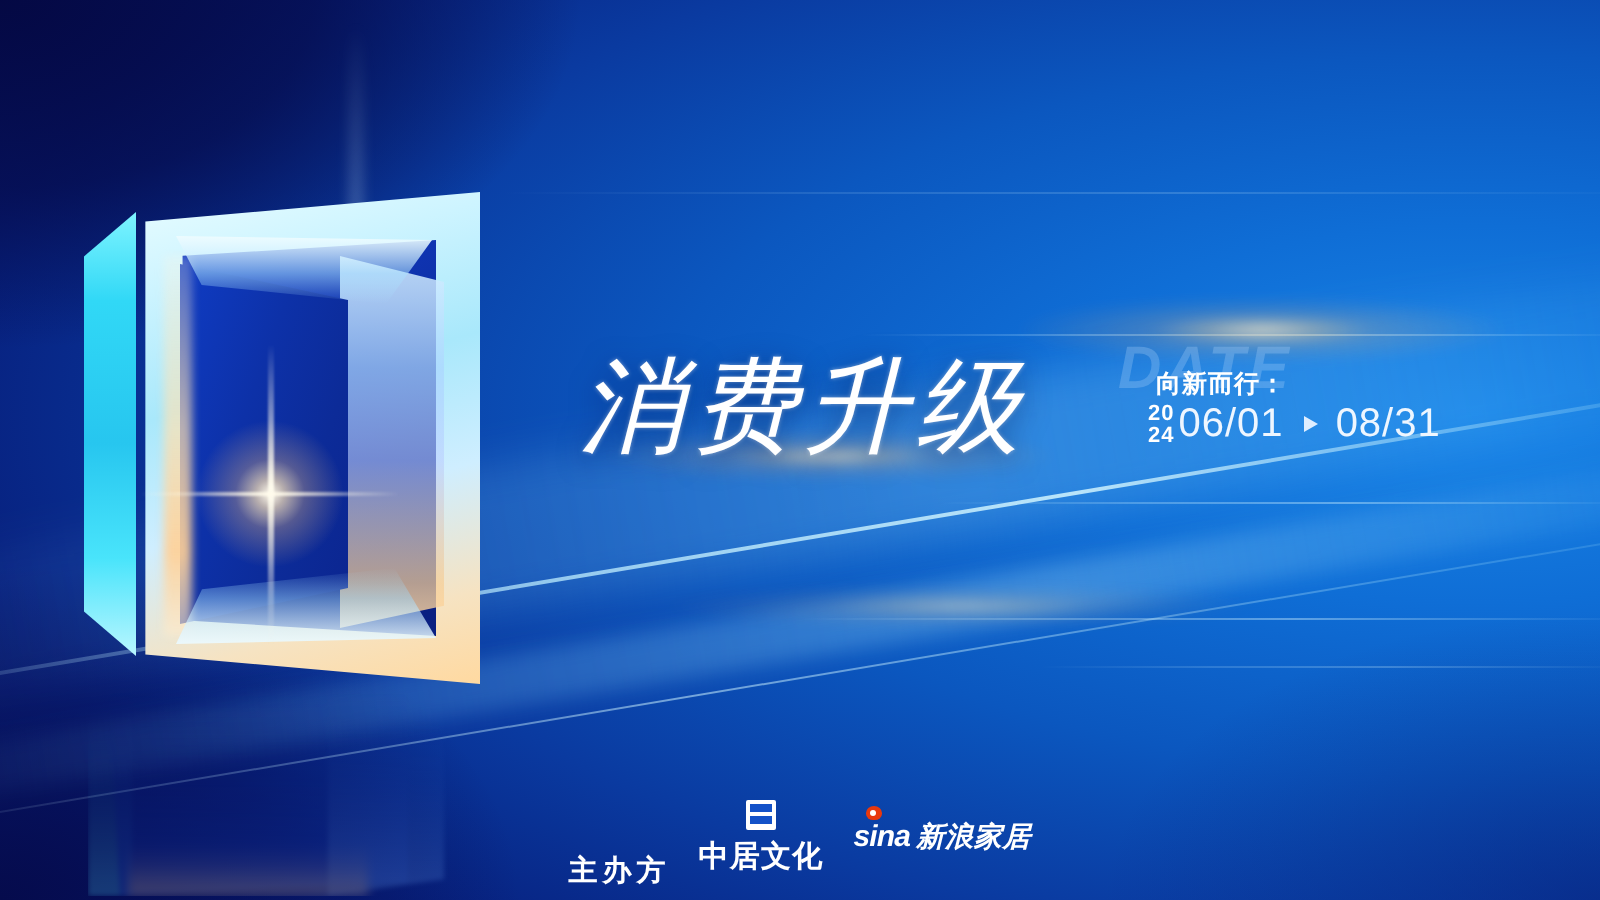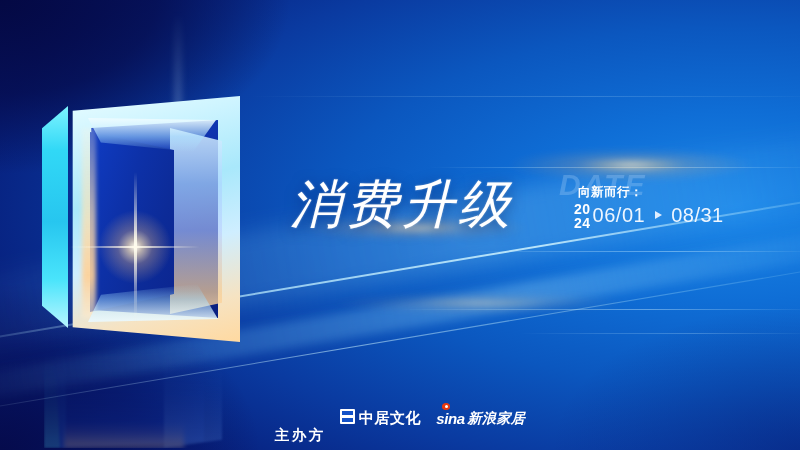--- a/index.html
+++ b/index.html
@@ -208,21 +208,21 @@
     color:#ffffff; letter-spacing:.5px;
     white-space:nowrap;
   }
   .date-row{
     position:absolute; left:574px; top:199px;
     display:flex; align-items:center;
     white-space:nowrap;
   }
   .yr{
     display:inline-flex; flex-direction:column;
-    font-size:14px; font-weight:700; line-height:1.02;
+    font-size:11px; font-weight:700; line-height:1.02;
     color:#ffffff; letter-spacing:.5px;
     margin-right:2px; padding-top:3px;
   }
   .dnum{
     font-size:20px; font-weight:400; line-height:1;
     color:#eef6ff; letter-spacing:.5px;
   }
   .dsep{
     display:inline-block; margin:0 9px 0 10px;
     width:0;height:0;
@@ -260,21 +260,21 @@
   
   .footer{
     position:absolute; left:0; top:392px; width:100%;
     display:flex; justify-content:center; align-items:center;
     gap:14px;
   }
   .f-label{
     font-size:14.5px; font-weight:700; 
     color:#ffffff; letter-spacing:2.5px;margin-top:34px;
   }
-  .org1{ display:flex; gap:4px; }
+  .org1{ display:flex; align-items:center; gap:4px;flex-direction:column; }
   .org1-mark{
     width:15px;height:15px;
     background:#ffffff;
     position:relative;
     border-radius:1px;
   }
   .org1-mark::before{
     content:""; position:absolute; left:2.2px; top:2.2px;
     width:10.6px;height:4.2px; background:#1452c8;
   }

